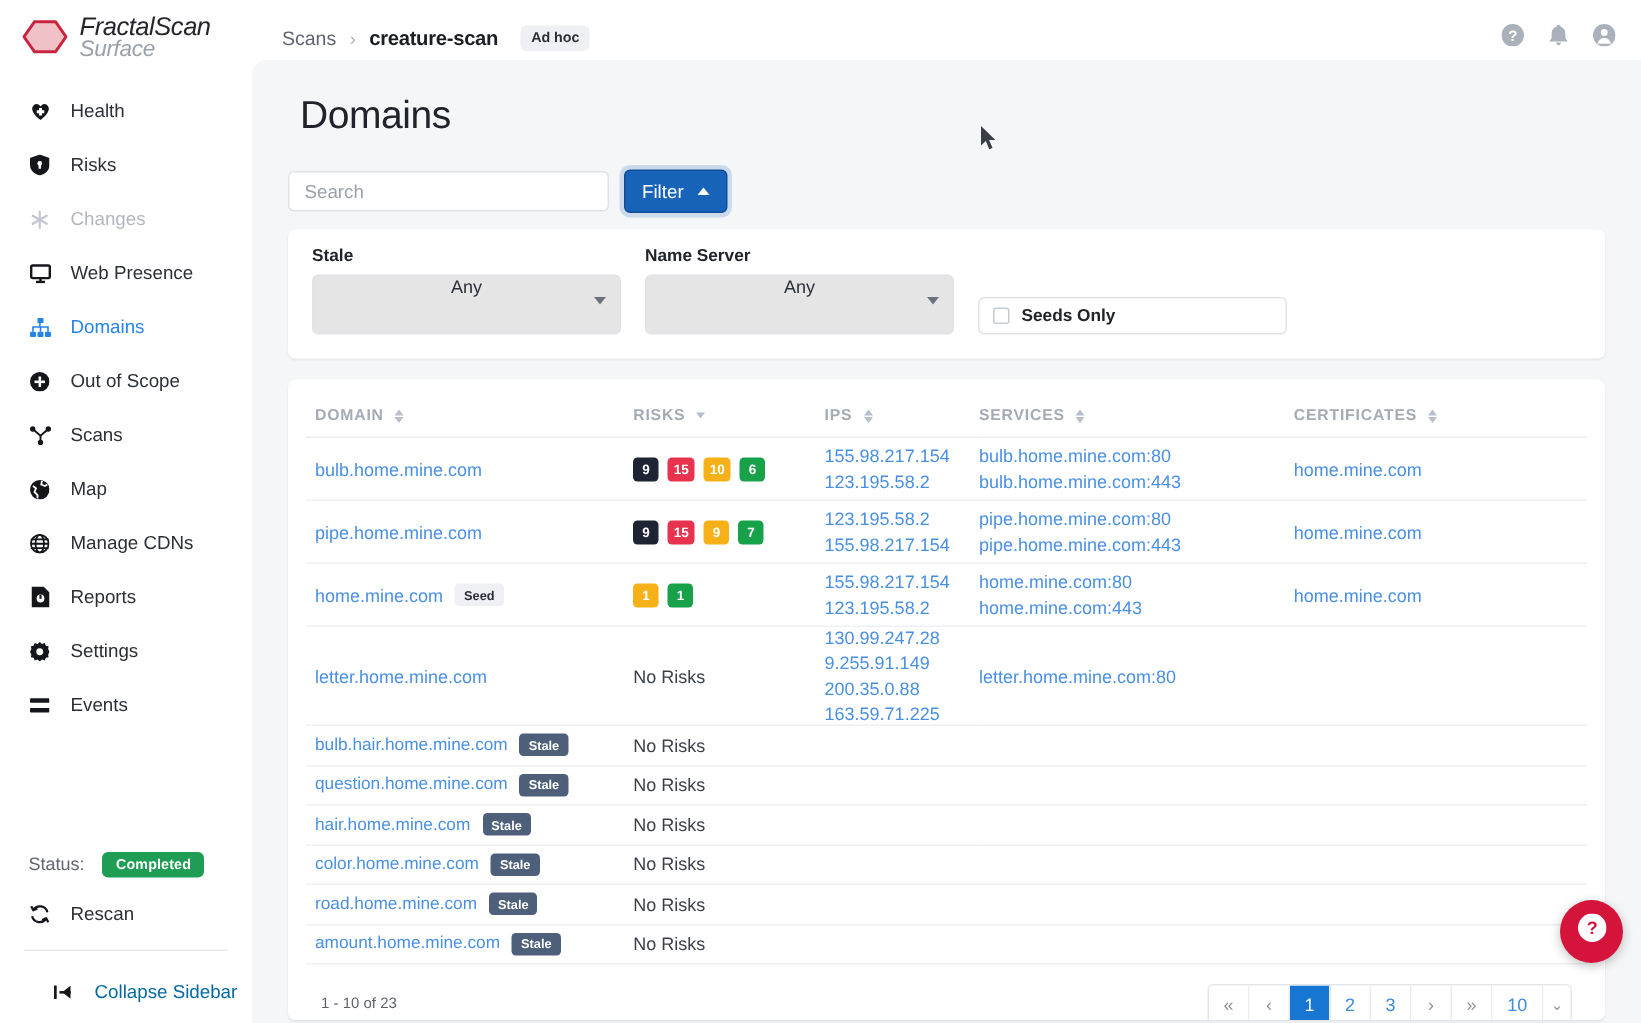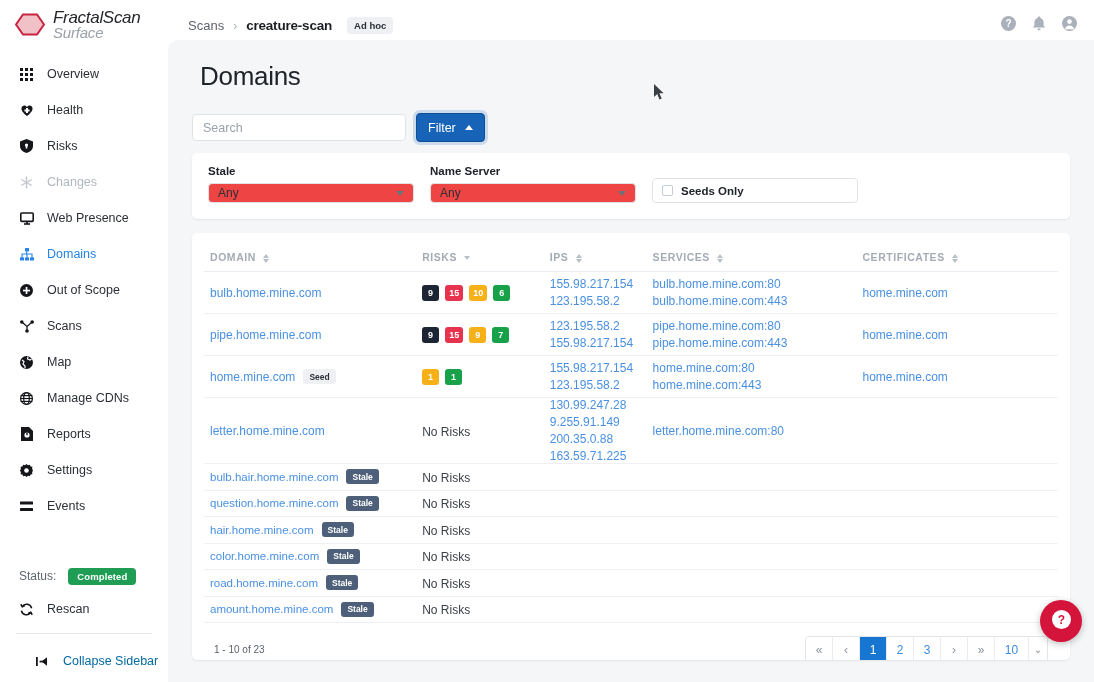--- a/index.html
+++ b/index.html
@@ -83,23 +83,23 @@
   .caret-up { width:0;height:0;border-left:4px solid transparent;border-right:4px solid transparent;border-bottom:5px solid #fff;}
 
   .filter-panel {
     margin-top: 11px; background:#fff; border-radius:5px;
     box-shadow:0 1px 2px rgba(20,25,35,0.08);
     padding: 12px 16px 16px 16px; display:flex; gap:16px; align-items:flex-end;
   }
   .fgroup { display:flex; flex-direction:column; gap:6px; }
   .fgroup-lbl { font-size:11.5px; font-weight:700; color:#20242a; }
   .fselect {
-    width: 206px; height:20px; border:1px solid #dfe3e8; border-radius:4px;
-    background:#ef4444; display:flex; align-items:center; padding: 0 9px;
-    font-size:12px; color:#2b2f36; cursor:pointer;
+    width: 206px; height:40px; border:1px solid #dfe3e8; border-radius:4px;
+    background:#e5e5e5; display:flex; align-items:center; padding: 0 9px;
+    font-size:12px; color:#2b2f36; cursor:pointer;flex-direction:column;
   }
   .fselect.wide { width: 206px; }
   .chev { margin-left:auto; width:0;height:0;border-left:4px solid transparent;border-right:4px solid transparent;border-top:5px solid #6b727c;}
   .seeds-box {
     width: 206px; height:25px; border:1px solid #dfe3e8; border-radius:4px;
     background:#fff; display:flex; align-items:center; gap:8px; padding:0 9px; cursor:pointer;
   }
   .cbox { width:11px;height:11px;border:1px solid #c6ccd4;border-radius:2px;background:#fff;flex:0 0 11px;}
   .seeds-lbl { font-size:11.5px; font-weight:700; color:#20242a; }
 
@@ -180,36 +180,20 @@
         </svg>
       </span>
       <span class="logo-text">
         <div class="logo-l1">FractalScan</div>
         <div class="logo-l2">Surface</div>
       </span>
     </div>
 
     <div class="nav">
 
-      <div class="nav-item">
-        <span class="nav-ico">
-            <svg width="13" height="13" viewBox="0 0 13 13" fill="currentColor">
-              <rect x="0" y="0" width="3" height="3"></rect>
-              <rect x="5" y="0" width="3" height="3"></rect>
-              <rect x="10" y="0" width="3" height="3"></rect>
-              <rect x="0" y="5" width="3" height="3"></rect>
-              <rect x="5" y="5" width="3" height="3"></rect>
-              <rect x="10" y="5" width="3" height="3"></rect>
-              <rect x="0" y="10" width="3" height="3"></rect>
-              <rect x="5" y="10" width="3" height="3"></rect>
-              <rect x="10" y="10" width="3" height="3"></rect>
-            </svg>
-          </span>
-        <span>Overview</span>
-      </div>
 
       <div class="nav-item">
         <span class="nav-ico">
             <svg width="14" height="14" viewBox="0 0 14 14" fill="currentColor">
               <path d="M7 13 C1 8.5 0.5 5 2.5 3.2 C4 1.8 6 2.4 7 4 C8 2.4 10 1.8 11.5 3.2 C13.5 5 13 8.5 7 13 Z"></path>
               <rect x="6" y="5" width="2" height="5" fill="#fff"></rect>
               <rect x="4.5" y="6.5" width="5" height="2" fill="#fff"></rect>
             </svg>
           </span>
         <span>Health</span>

